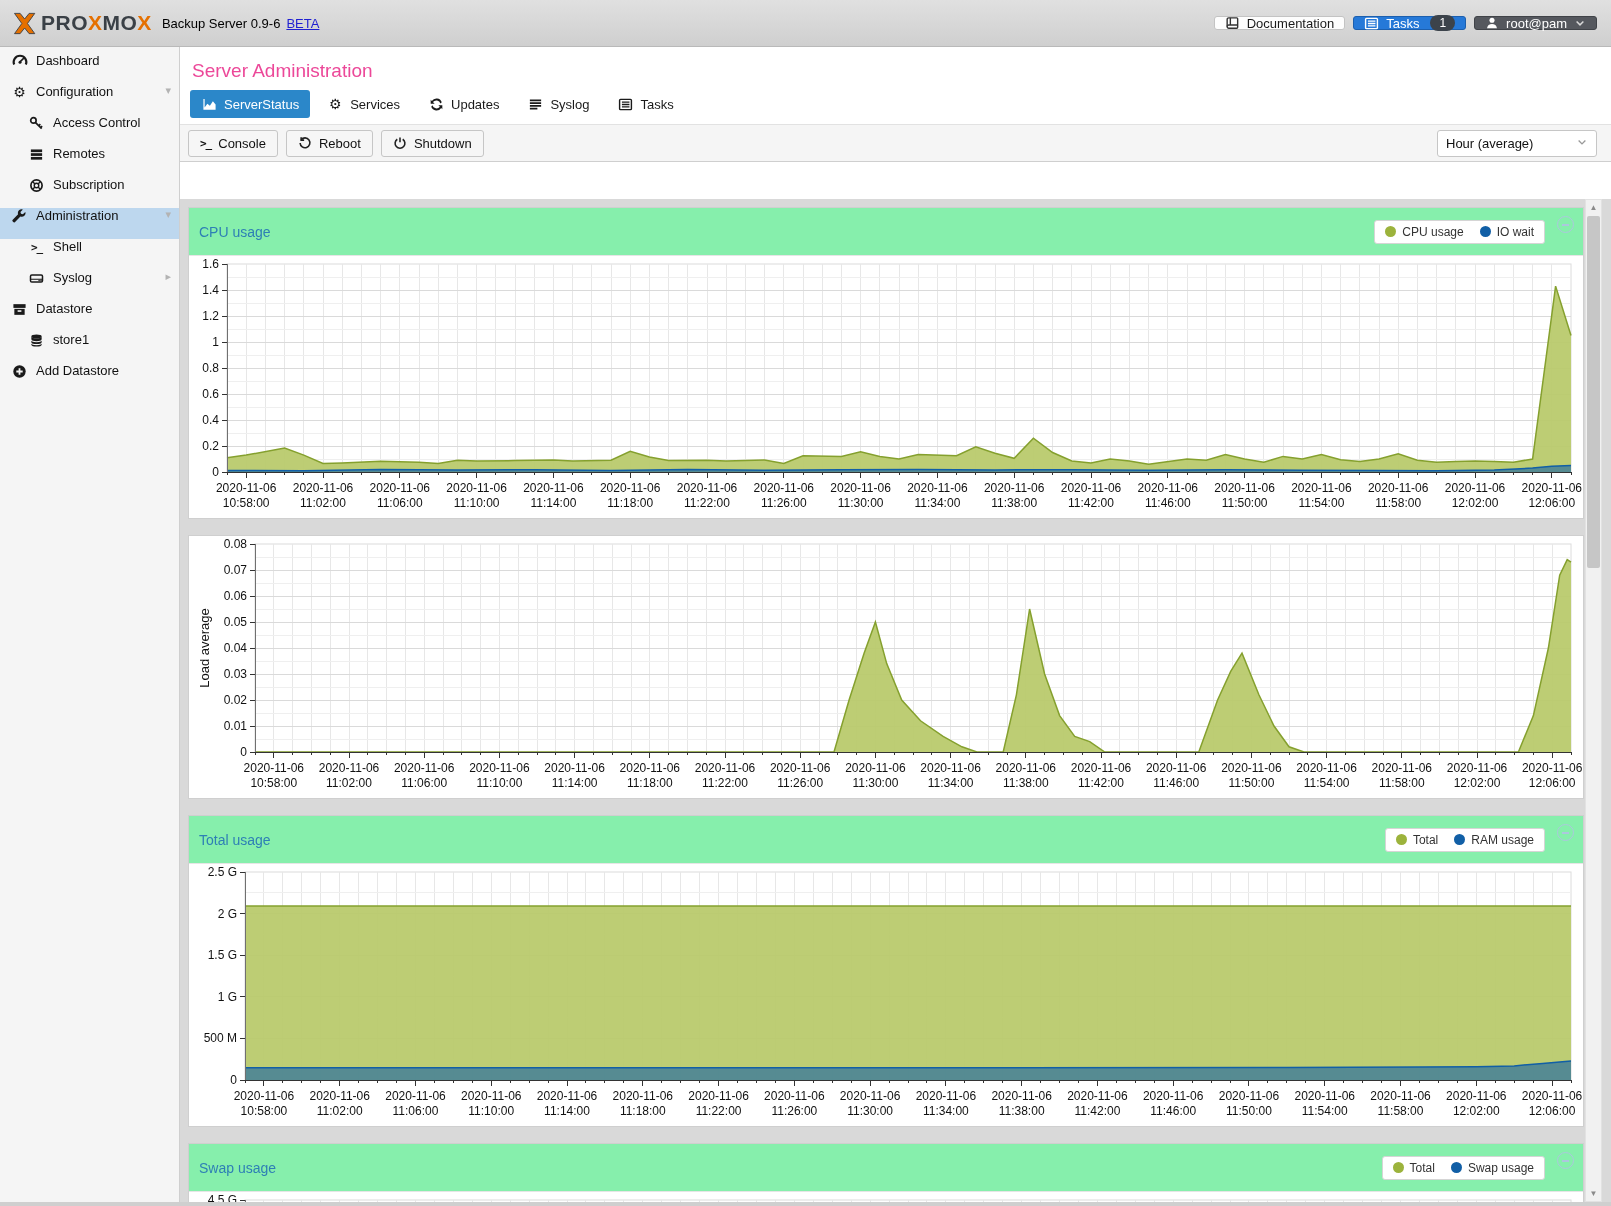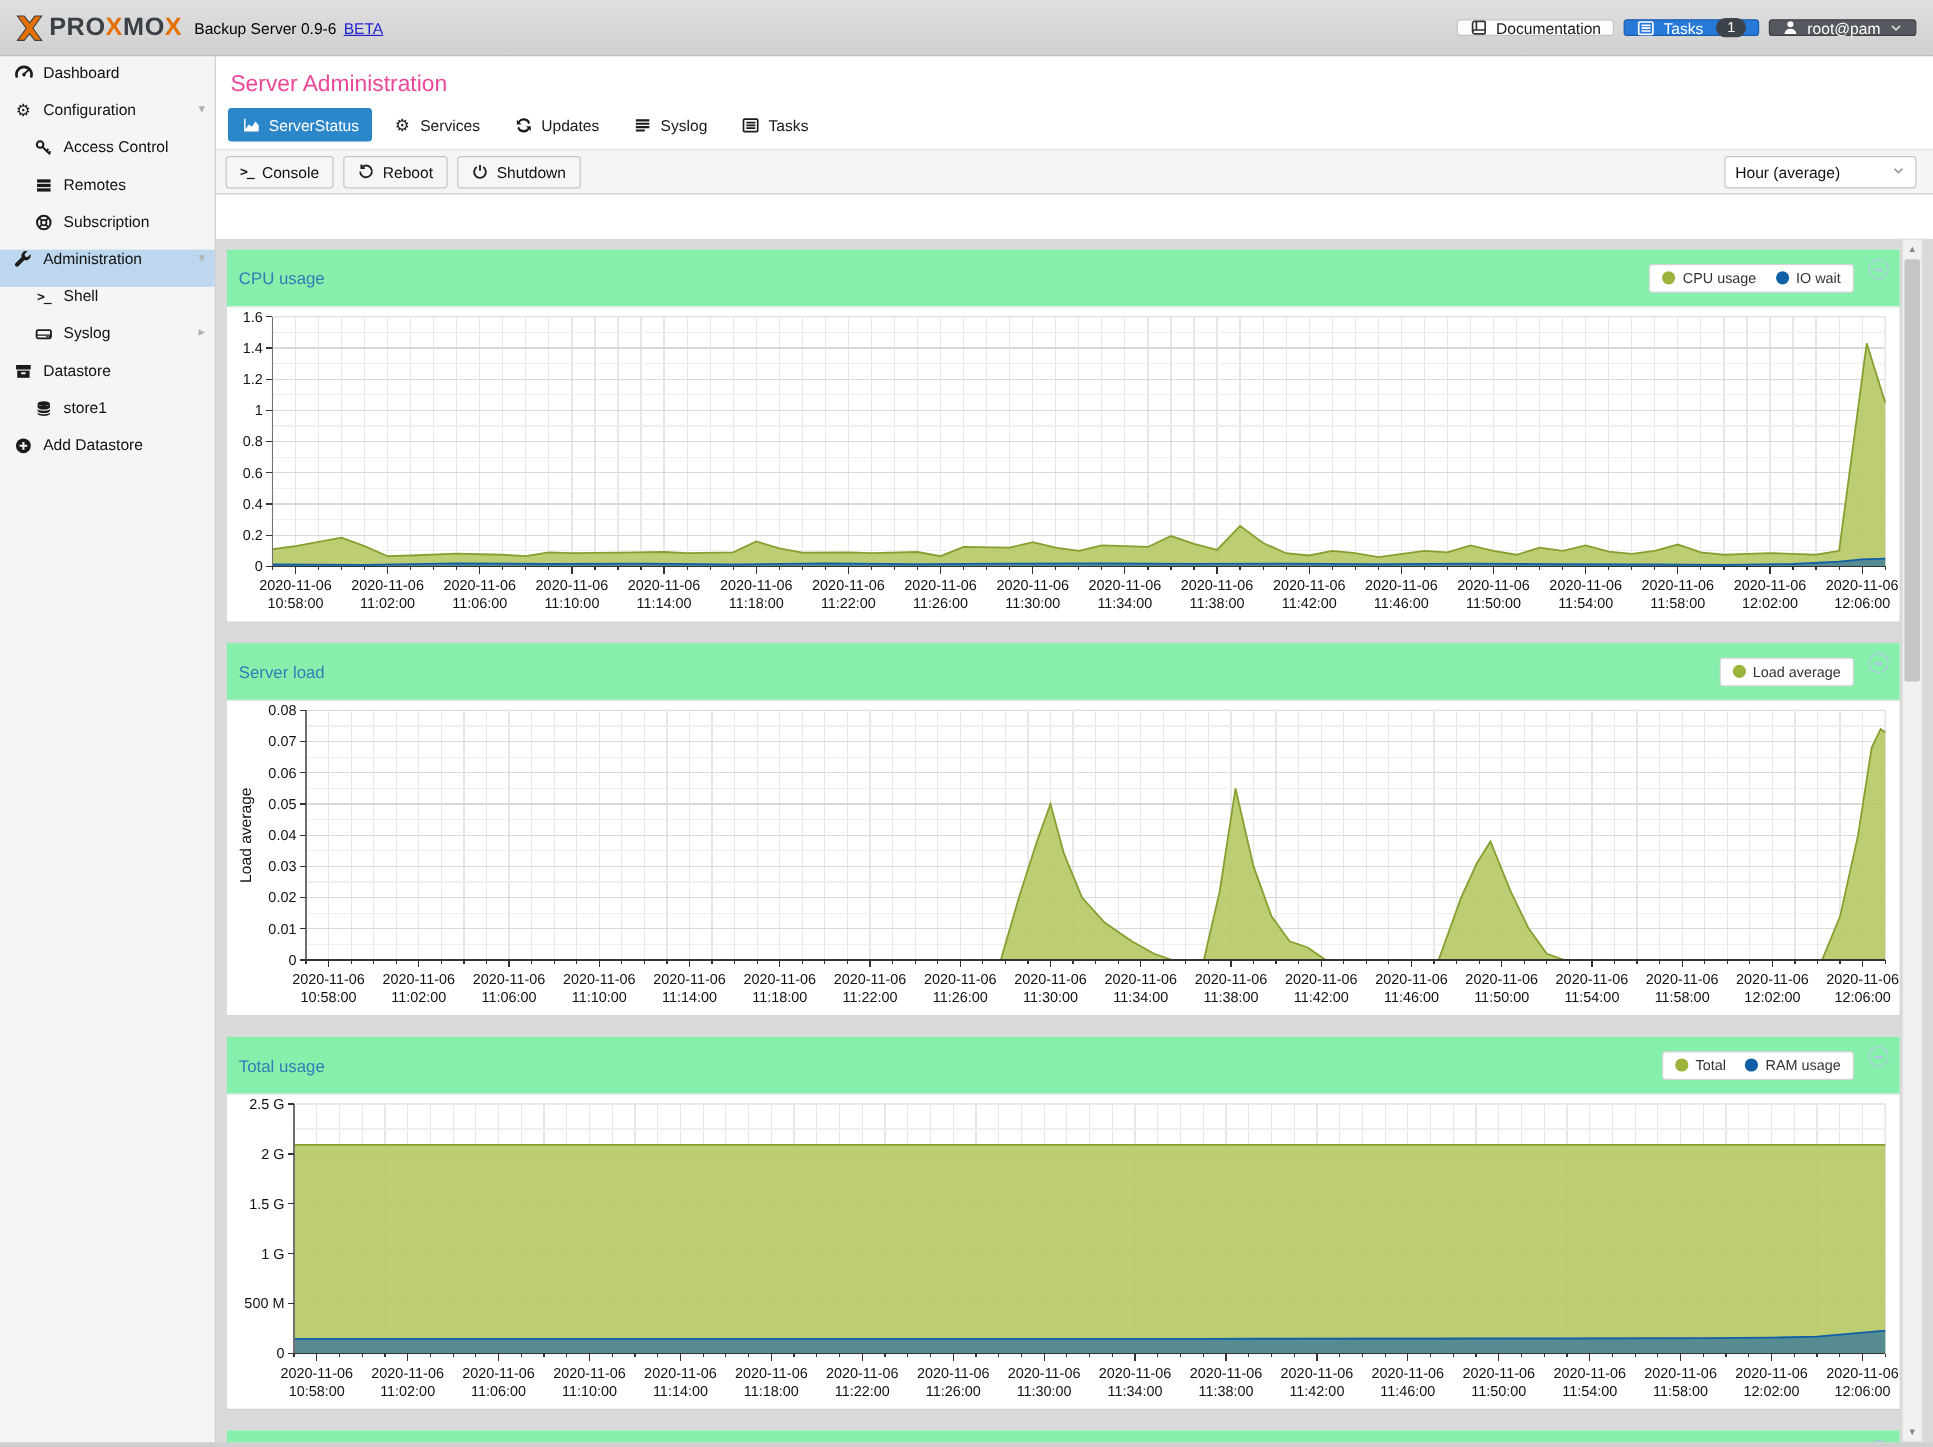--- a/index.html
+++ b/index.html
@@ -549,30 +549,20 @@
               <text x="1209.2" y="236" text-anchor="middle" font-size="12" fill="#111" font-family="Liberation Sans,sans-serif">2020-11-06</text>
               <text x="1209.2" y="251" text-anchor="middle" font-size="12" fill="#111" font-family="Liberation Sans,sans-serif">11:58:00</text>
               <text x="1286" y="236" text-anchor="middle" font-size="12" fill="#111" font-family="Liberation Sans,sans-serif">2020-11-06</text>
               <text x="1286" y="251" text-anchor="middle" font-size="12" fill="#111" font-family="Liberation Sans,sans-serif">12:02:00</text>
               <text x="1362.8000000000002" y="236" text-anchor="middle" font-size="12" fill="#111" font-family="Liberation Sans,sans-serif">2020-11-06</text>
               <text x="1362.8000000000002" y="251" text-anchor="middle" font-size="12" fill="#111" font-family="Liberation Sans,sans-serif">12:06:00</text>
             </svg></div>
       </div>
 
       <div class="panel">
-        <div class="panel-h">
-          <span class="panel-title">Server load</span>
-          <div class="legend">
-            <span class="legend-item">
-                <span class="legend-dot" style="background: rgb(156, 179, 60);"></span>
-                <span>Load average</span>
-              </span>
-          </div>
-          <span class="collapse-tool"></span>
-        </div>
         <div class="chart"><svg width="1394" height="262">
               <rect x="66" y="8" width="1316" height="208" fill="#ffffff" stroke="#dcdcdc"></rect>
               <g shape-rendering="crispEdges">
                 <line x1="84.8" y1="8" x2="84.8" y2="216" stroke="#e7e7e7" stroke-width="1"></line>
                 <line x1="103.6" y1="8" x2="103.6" y2="216" stroke="#e7e7e7" stroke-width="1"></line>
                 <line x1="122.4" y1="8" x2="122.4" y2="216" stroke="#e7e7e7" stroke-width="1"></line>
                 <line x1="141.2" y1="8" x2="141.2" y2="216" stroke="#e7e7e7" stroke-width="1"></line>
                 <line x1="160" y1="8" x2="160" y2="216" stroke="#e7e7e7" stroke-width="1"></line>
                 <line x1="178.8" y1="8" x2="178.8" y2="216" stroke="#e7e7e7" stroke-width="1"></line>
                 <line x1="197.6" y1="8" x2="197.6" y2="216" stroke="#e7e7e7" stroke-width="1"></line>

